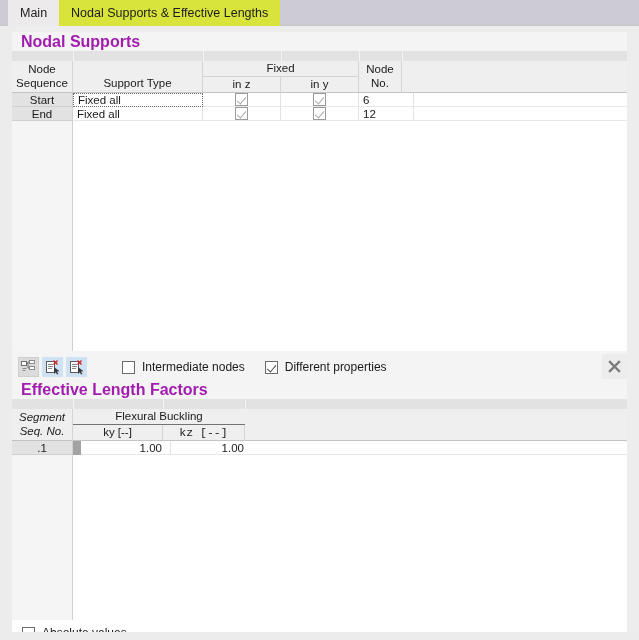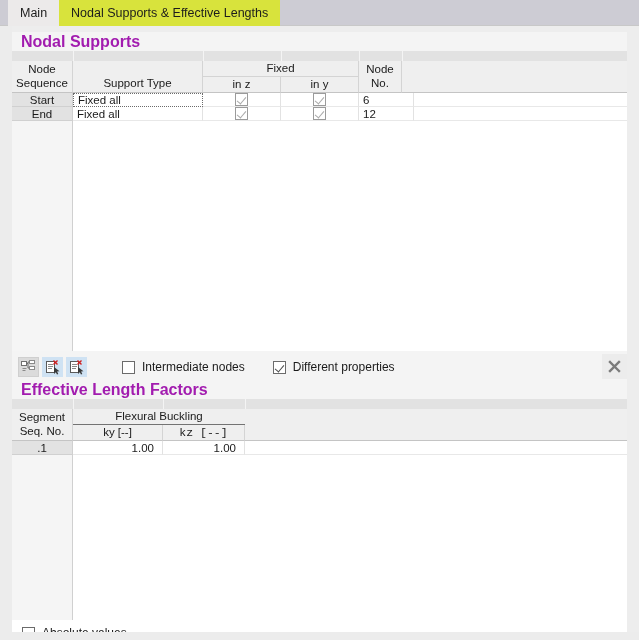--- a/index.html
+++ b/index.html
@@ -123,21 +123,21 @@
     cursor: default;
     overflow: hidden;
     white-space: nowrap;
   }
   .cell.rowhdr {
     background: #e2e2e2;
     justify-content: center;
     border-right: 1px solid #d0d0d0;
     border-bottom: 1px solid #d0d0d0;
   }
-  .cell.num { justify-content: flex-end; padding-right: 8px; }
+  .cell.num { justify-content: flex-end; padding-right: 8px; margin-left: 8px; }
   .cell.center { justify-content: center; }
   .cell.focus {
     border: 1px dotted #6a6a6a;
     background: #ffffff;
   }
   .cell.blank { border-right: 1px solid #e2e2e2; }
 
   .emptycol {
     position: absolute;
     background: #f5f5f5;
@@ -364,21 +364,21 @@
           <path d="M8.5 0.5 l4 4 M12.5 0.5 l-4 4" stroke="#d02020" stroke-width="1.4"></path>
           <path d="M9 7 l0 7 l1.8 -1.8 l1.2 2.4 l1.3 -0.7 l-1.2 -2.4 l2.4 -0.3 z" fill="#3a3a3a"></path>
         </svg>
       </div>
 
       <div class="chk-wrap">
         <span class="chk-box"></span>
         <span class="chk-label">Intermediate nodes</span>
       </div>
 
-      <div class="chk-wrap" style="margin-left:28px;">
+      <div class="chk-wrap" style="margin-left:20px;">
         <span class="chk-box checked"></span>
         <span class="chk-label">Different properties</span>
       </div>
     </div>
 
     <div class="delbtn" style="left:602px; top:328px;">
       <svg width="13" height="13" viewBox="0 0 13 13">
         <path d="M2 2 L11 11 M11 2 L2 11" stroke="#7b7b7b" stroke-width="2.4" stroke-linecap="square"></path>
       </svg>
     </div>
@@ -388,21 +388,21 @@
     </div>
 
     <div class="grid" style="left:12px; top:373px; width:615px; height:221px;">
 
       <div class="grid-spacer">
         <div class="spacer-div" style="left:61px;"></div>
         <div class="spacer-div" style="left:151px;"></div>
         <div class="spacer-div" style="left:233px;"></div>
       </div>
 
-      <div class="hdr" style="left:0; top:10px; width:61px; height:32px;">
+      <div class="hdr" style="left:0; top:10px; width:61px; height:32px;font-style:italic;">
         <div>
           <div>Segment</div>
           <div>Seq. No.</div>
         </div>
       </div>
 
       <div class="hdr" style="left:61px; top:10px; width:172px; height:16px; border-bottom:1px solid #737373; border-right:none;">
         <span>Flexural Buckling</span>
       </div>
       <div class="hdr" style="left:61px; top:26px; width:90px; height:16px;">

